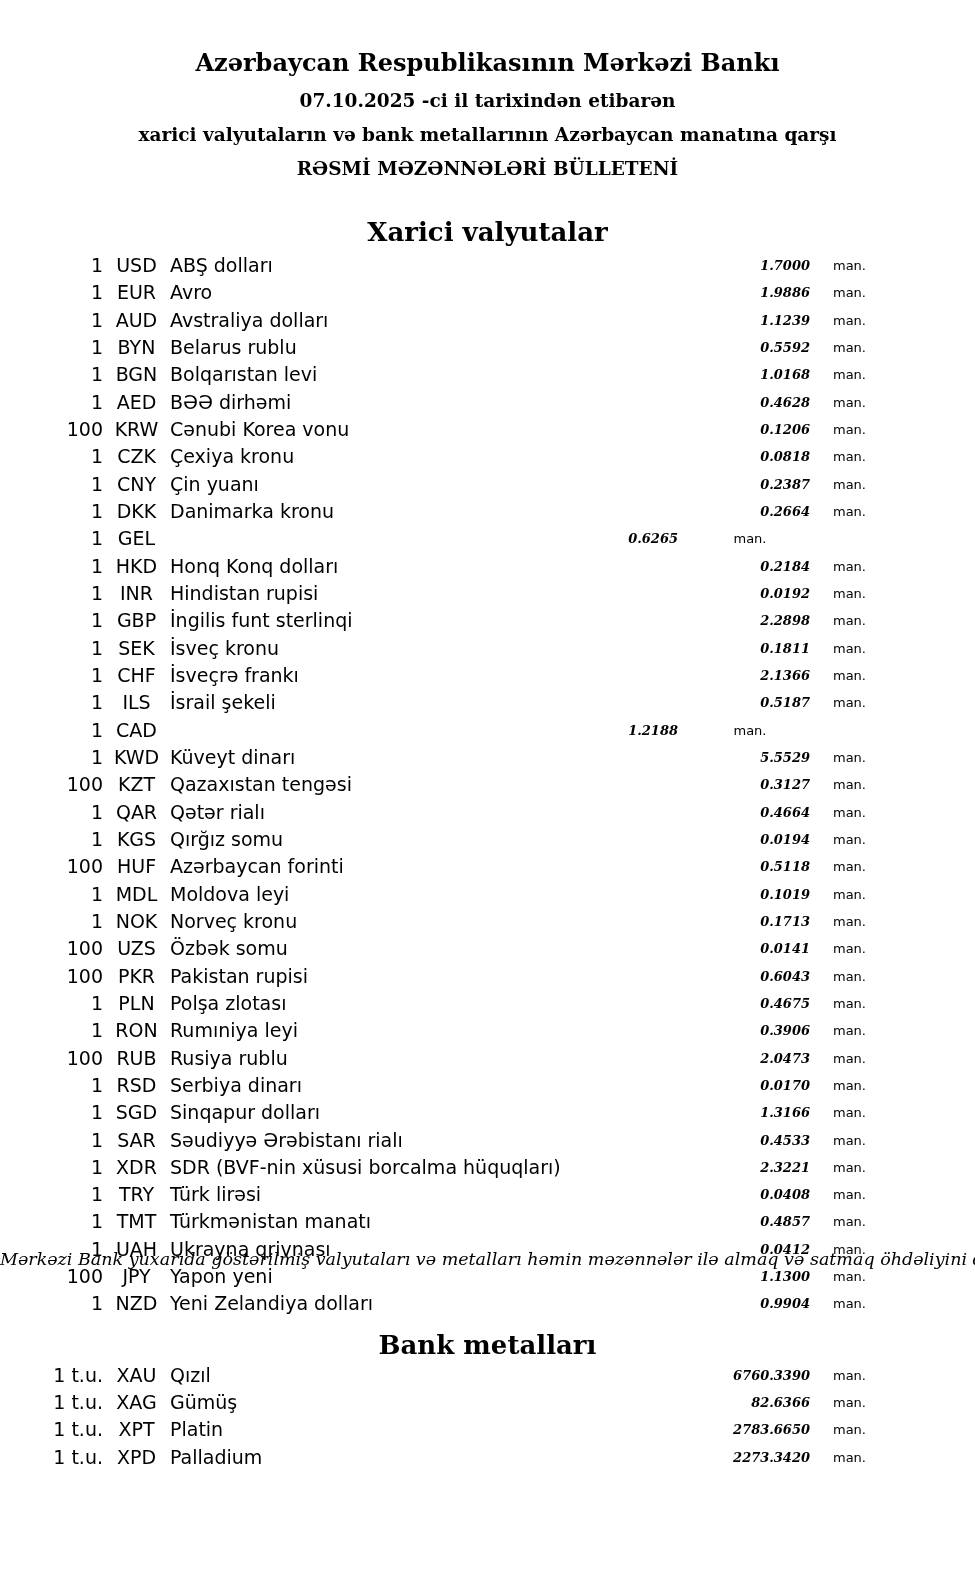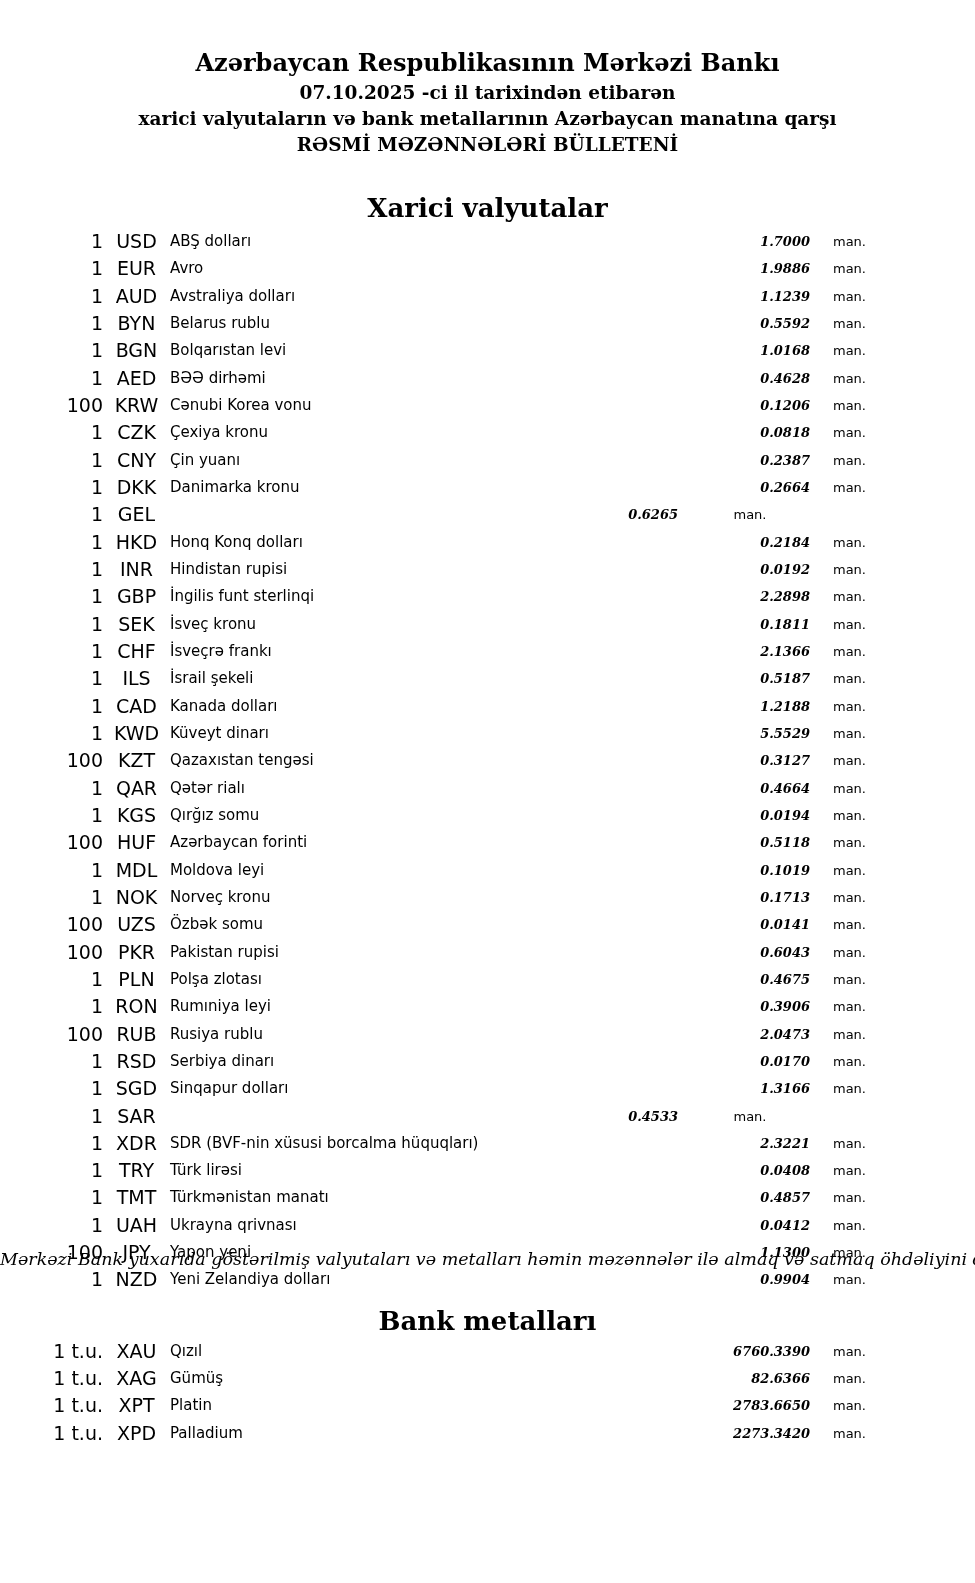--- a/index.html
+++ b/index.html
@@ -30,21 +30,21 @@
     font-weight: bold;
     font-size: 24px;
     line-height: 30px;
     margin: 0;
   }
   .doc-subline {
     font-family: "DejaVu Serif", serif;
     font-weight: bold;
     font-size: 18.5px;
     line-height: 23px;
-    margin: 3px 0 0 0;
+    margin: 11px 0 0 0;
     text-align: center;
   }
   
   .section-title {
     font-family: "DejaVu Serif", serif;
     font-weight: bold;
     font-size: 26px;
     line-height: 24px;
     text-align: center;
     margin: 0;
@@ -71,21 +71,21 @@
     font-size: 19px;
     white-space: nowrap;
   }
   .cell-code {
     text-align: center;
     font-size: 19px;
     white-space: nowrap;
   }
   .cell-name {
     text-align: left;
-    font-size: 15px;
+    font-size: 19px;
     white-space: nowrap;
     padding-left: 0;
   }
   .cell-rate {
     text-align: right;
     font-family: "DejaVu Serif", serif;
     font-style: italic;
     font-weight: bold;
     font-size: 13px;
     white-space: nowrap;
@@ -257,21 +257,20 @@
     <span class="cell-qty">1</span>
     <span class="cell-code">ILS</span>
     <span class="cell-name">İsrail şekeli</span>
     <span class="cell-rate">0.5187</span>
     <span class="cell-unit">man.</span>
   </div>
 
   <div class="row">
     <span class="cell-qty">1</span>
     <span class="cell-code">CAD</span>
-    <span class="cell-name">Kanada dolları</span>
     <span class="cell-rate">1.2188</span>
     <span class="cell-unit">man.</span>
   </div>
 
   <div class="row">
     <span class="cell-qty">1</span>
     <span class="cell-code">KWD</span>
     <span class="cell-name">Küveyt dinarı</span>
     <span class="cell-rate">5.5529</span>
     <span class="cell-unit">man.</span>
@@ -377,20 +376,21 @@
     <span class="cell-qty">1</span>
     <span class="cell-code">SGD</span>
     <span class="cell-name">Sinqapur dolları</span>
     <span class="cell-rate">1.3166</span>
     <span class="cell-unit">man.</span>
   </div>
 
   <div class="row">
     <span class="cell-qty">1</span>
     <span class="cell-code">SAR</span>
+    <span class="cell-name">Səudiyyə Ərəbistanı rialı</span>
     <span class="cell-rate">0.4533</span>
     <span class="cell-unit">man.</span>
   </div>
 
   <div class="row">
     <span class="cell-qty">1</span>
     <span class="cell-code">XDR</span>
     <span class="cell-name">SDR (BVF-nin xüsusi borcalma hüquqları)</span>
     <span class="cell-rate">2.3221</span>
     <span class="cell-unit">man.</span>

